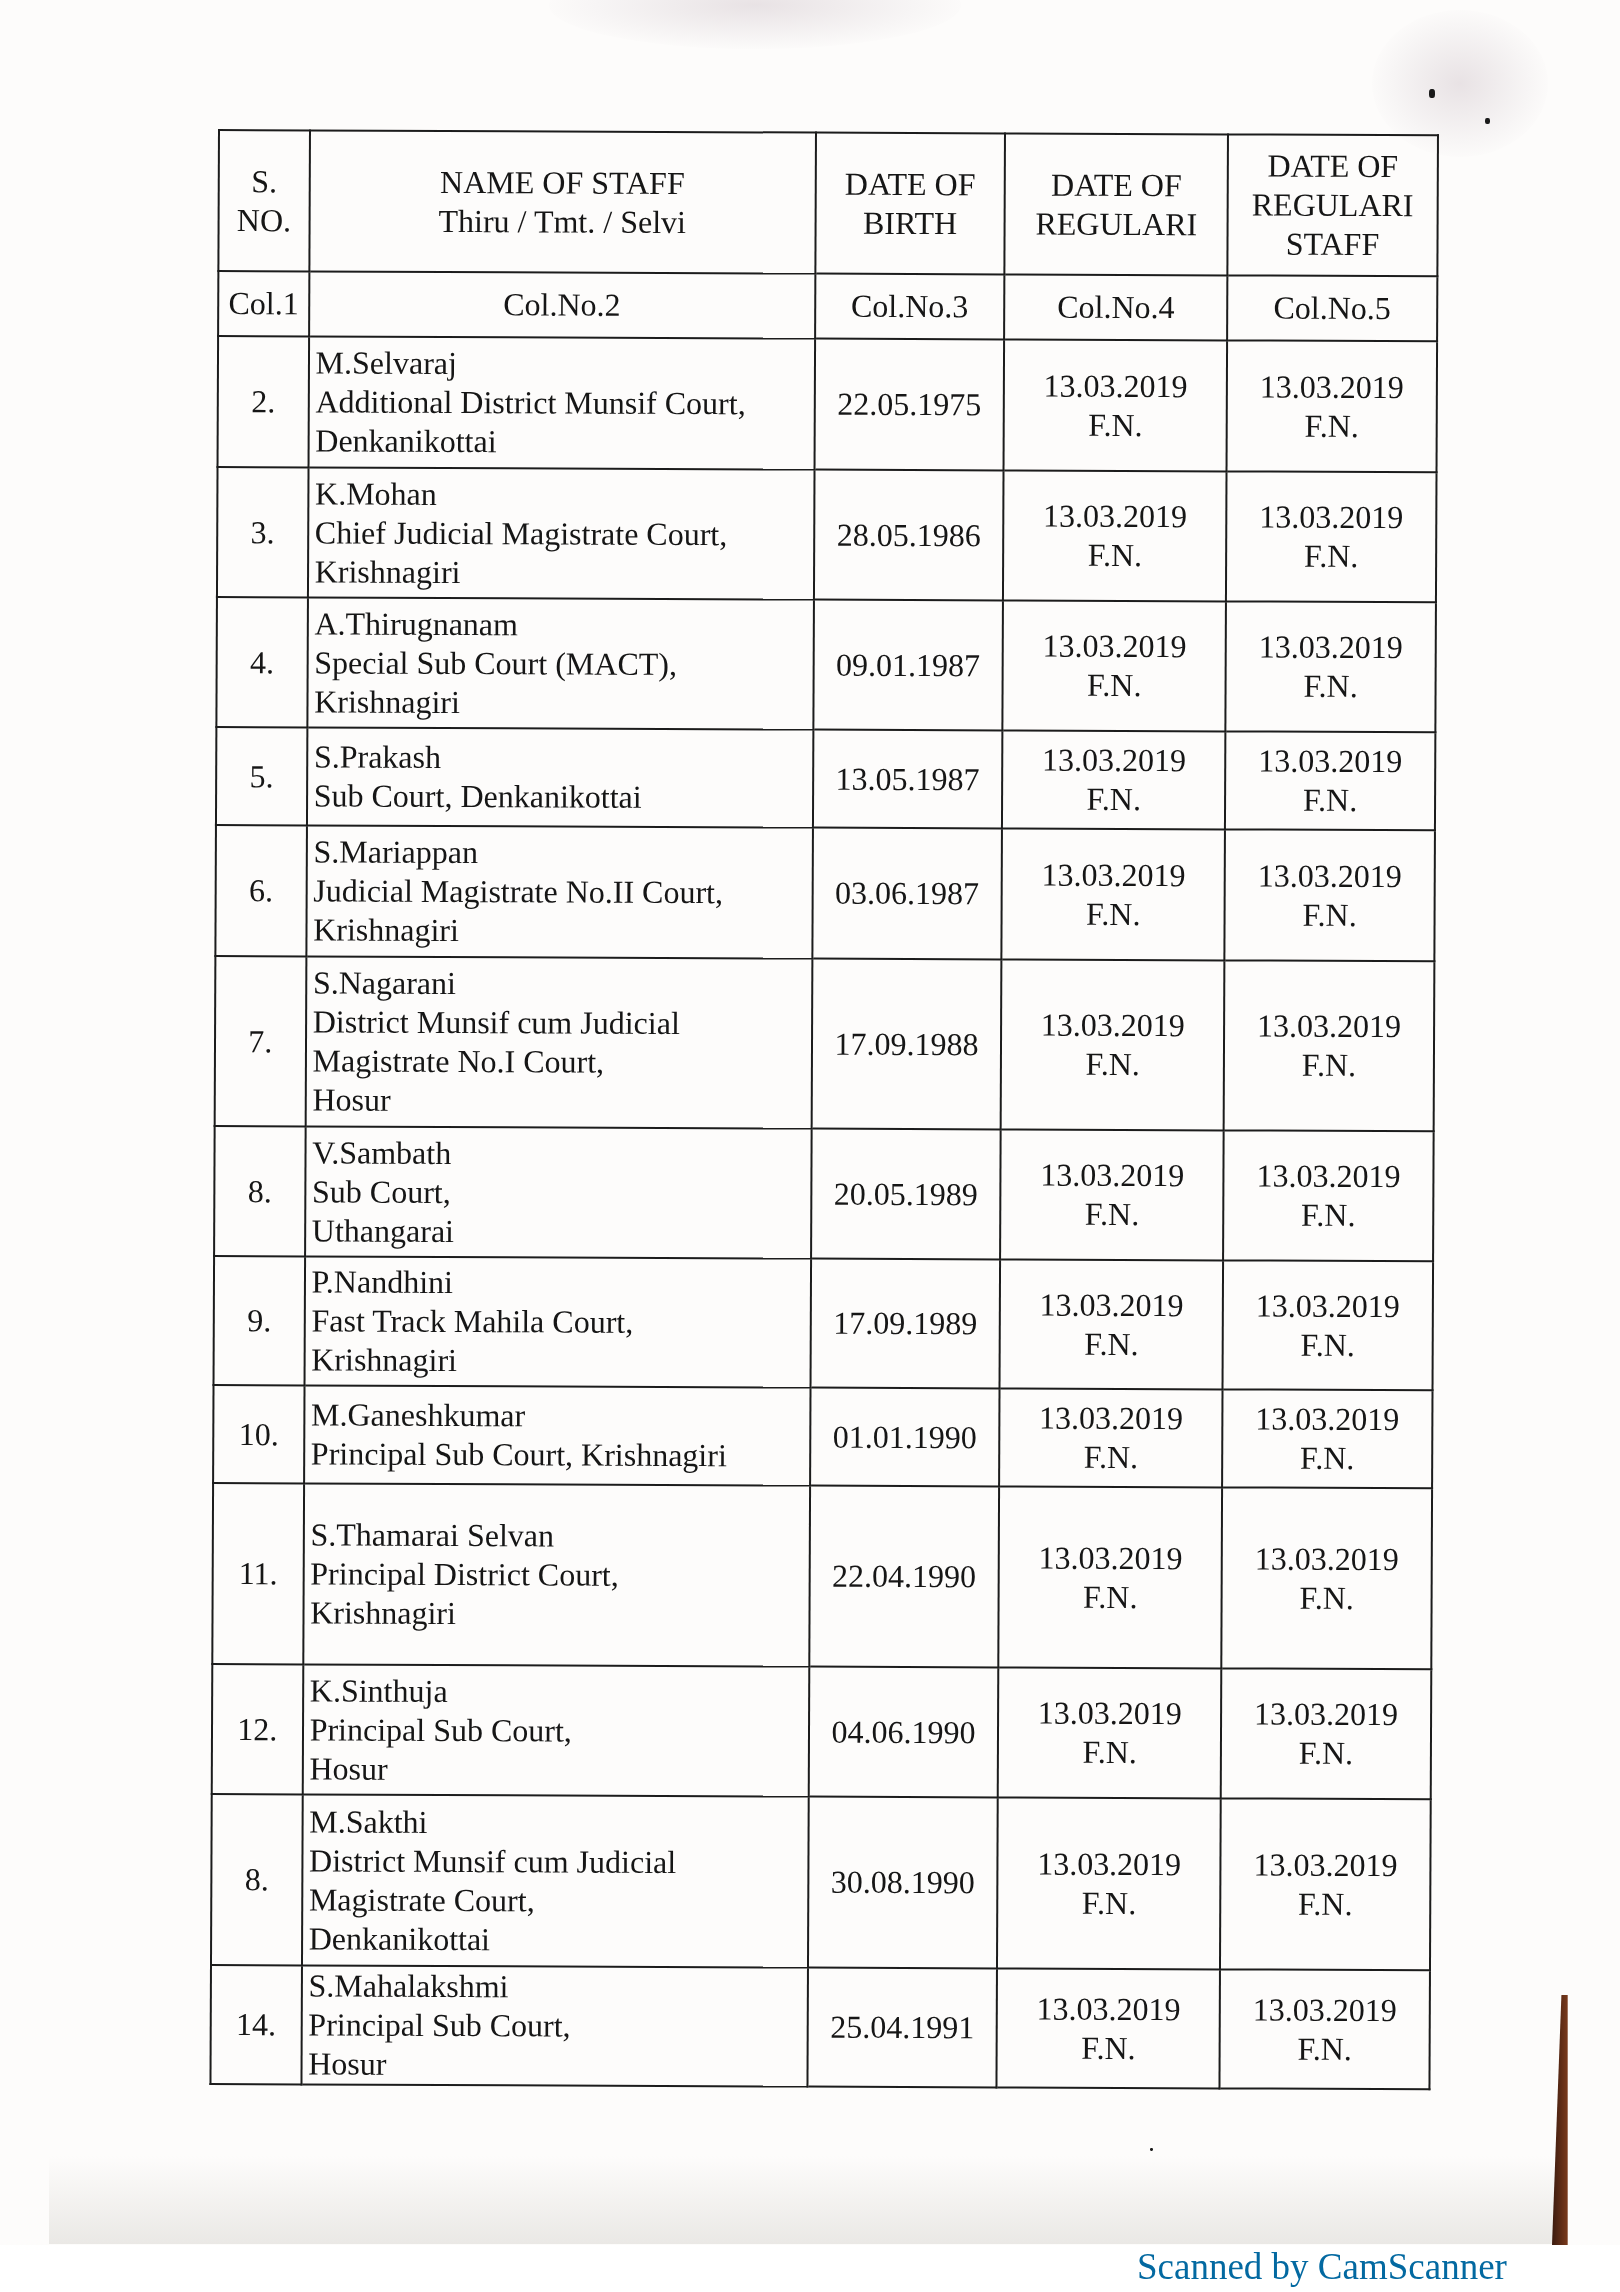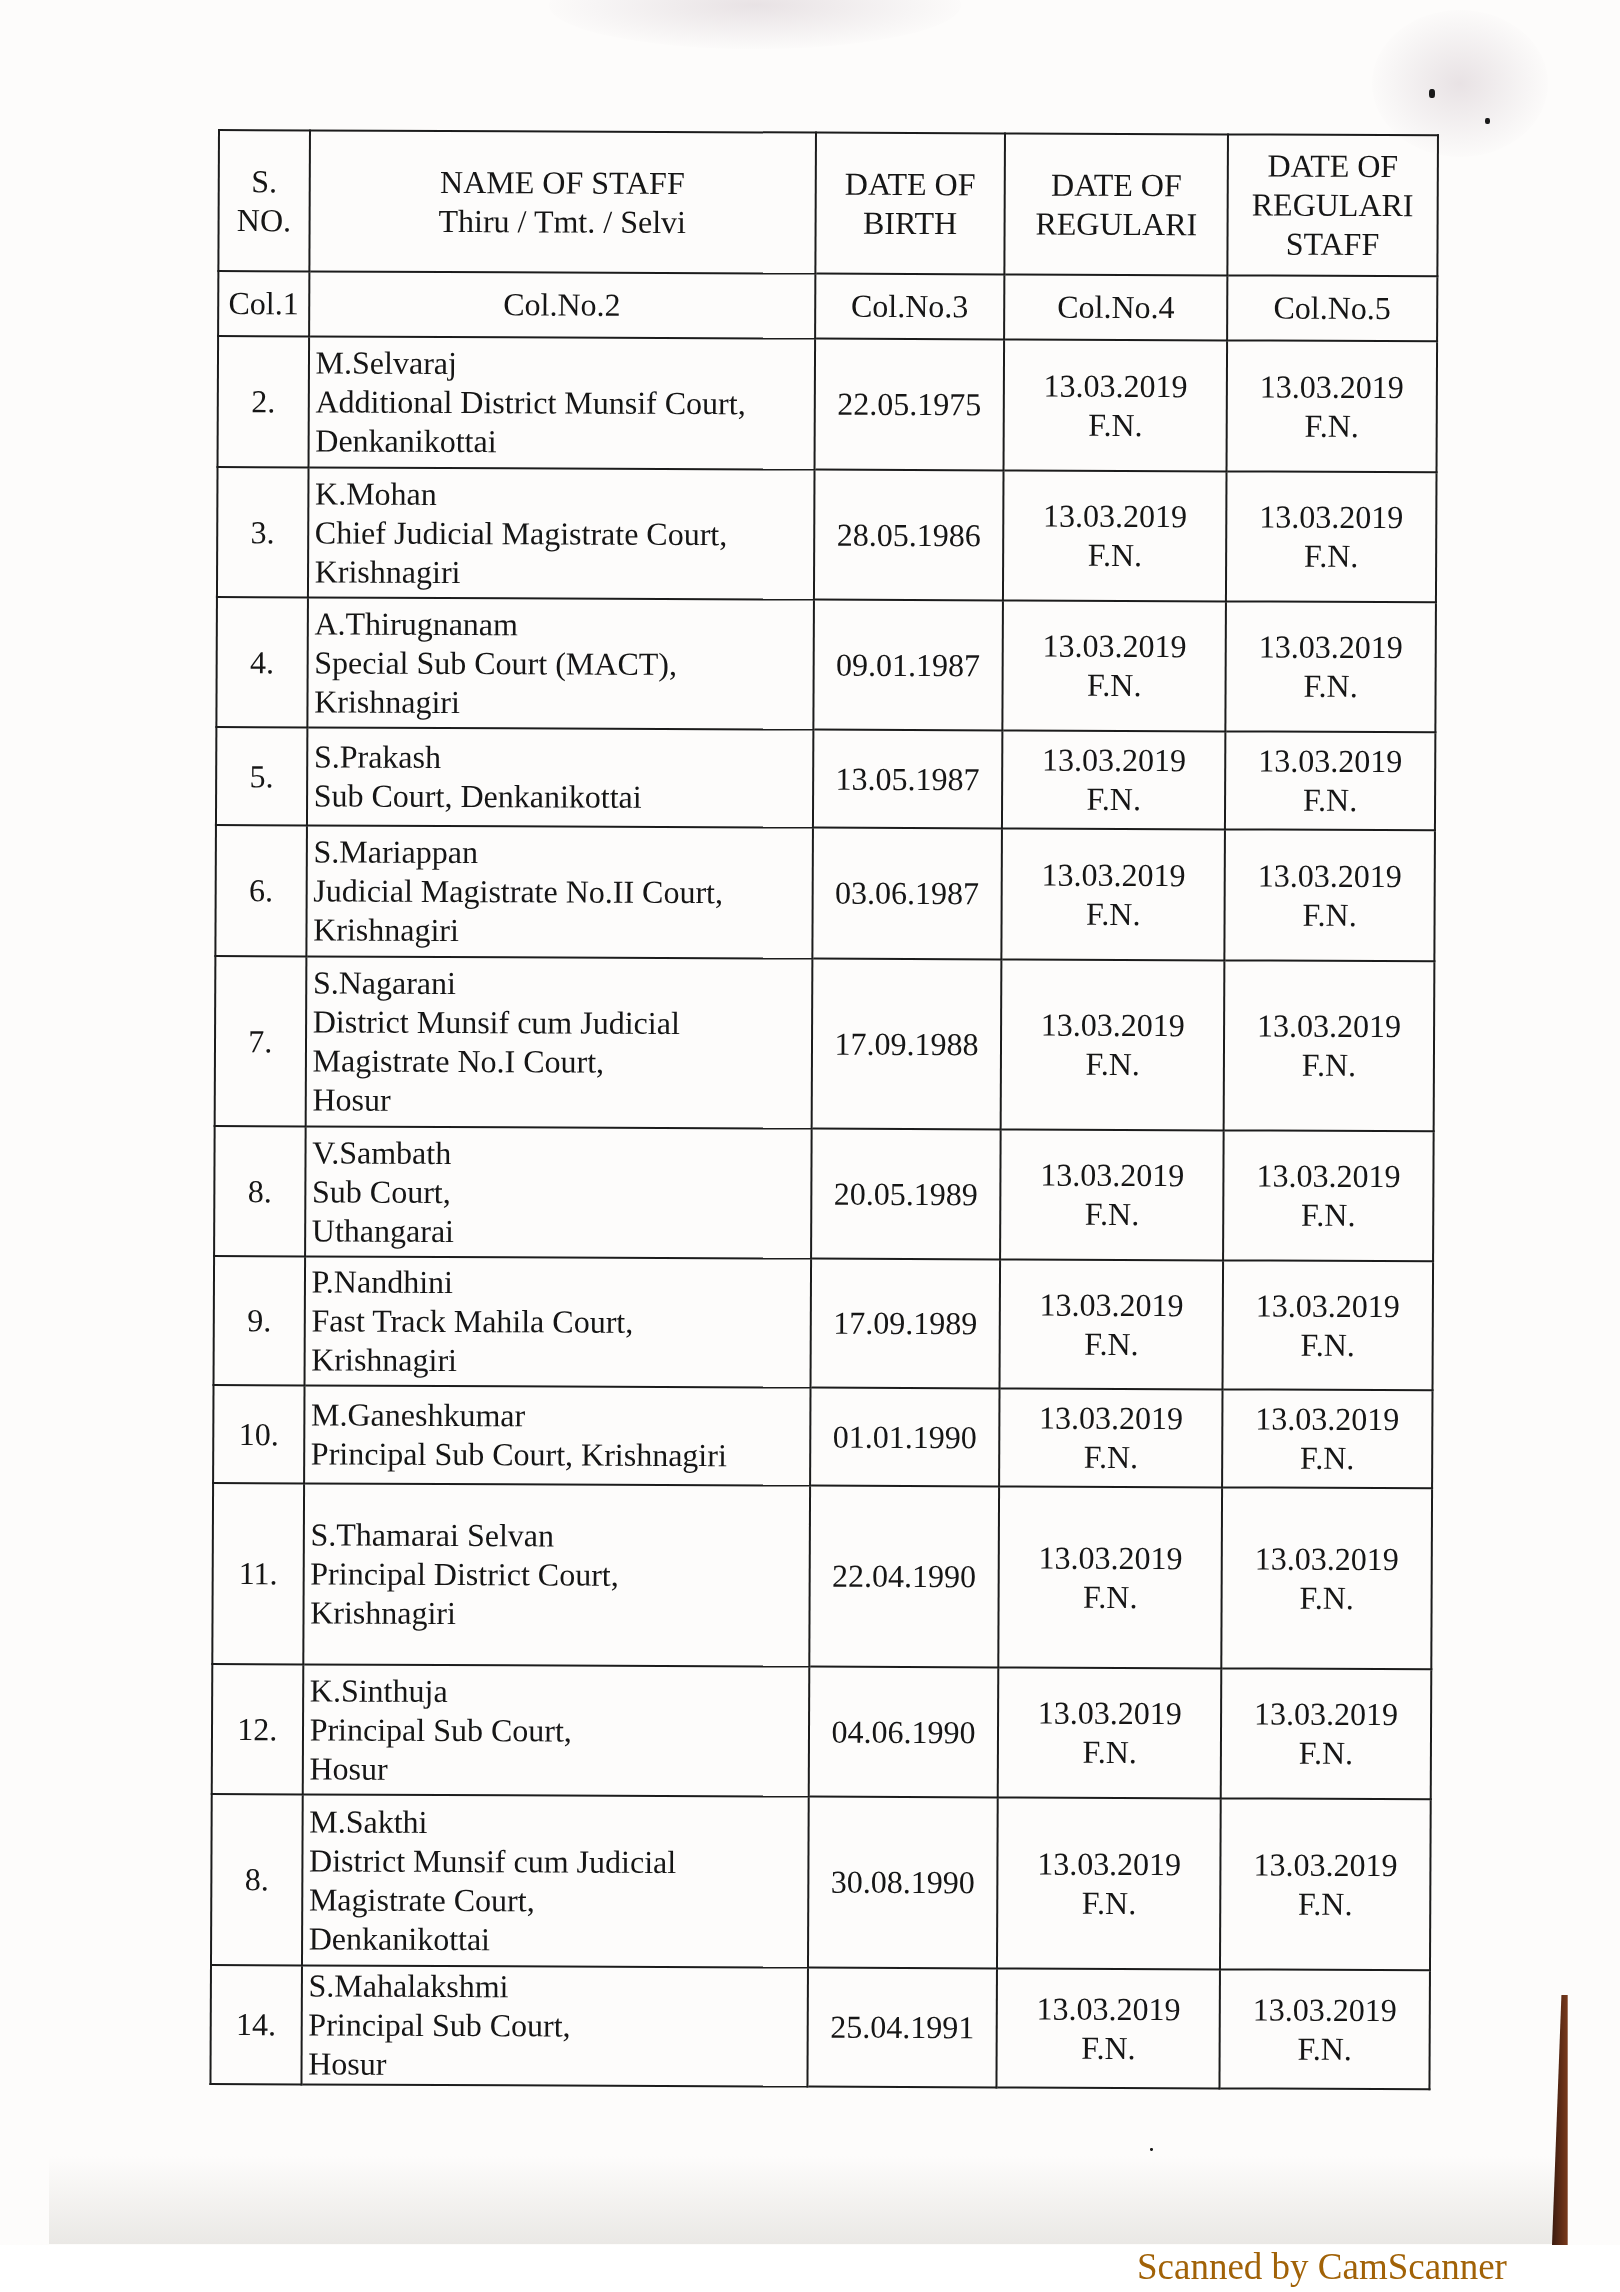--- a/index.html
+++ b/index.html
@@ -47,21 +47,21 @@
   .c2 { width: 492px; text-align: left; }
   .c3 { width: 176px; text-align: center; }
   .c4 { width: 209px; text-align: center; }
   .c5 { width: 196px; text-align: center; }
   td.c2 { padding-left: 5.9px; }
   .line { display: block; }
   .colrow td { text-align: center; font-size: 33px; }
   .colrow td.c1 { padding: 12px 2px; }
   .footer {
     position: absolute; left: 1137px; top: 2245px;
-    font-size: 37px; color: #a16207;
+    font-size: 37px; color: #0369a1;
   }
 </style>
 </head>
 <body>
 
 <div class="smudge" style="left:1372px; top:9.8px; width:176px; height:147px;"></div>
 <div class="smudge" style="left:549px; top:-39px; width:412px; height:88px;"></div>
 <div class="dot" style="left:1429px; top:89px; width:5.9px; height:8.8px;"></div>
 <div class="dot" style="left:1485px; top:118px; width:4.9px; height:5.9px;"></div>
 <div class="dot" style="left:1150px; top:2148px; width:2.9px; height:2.9px;"></div>

